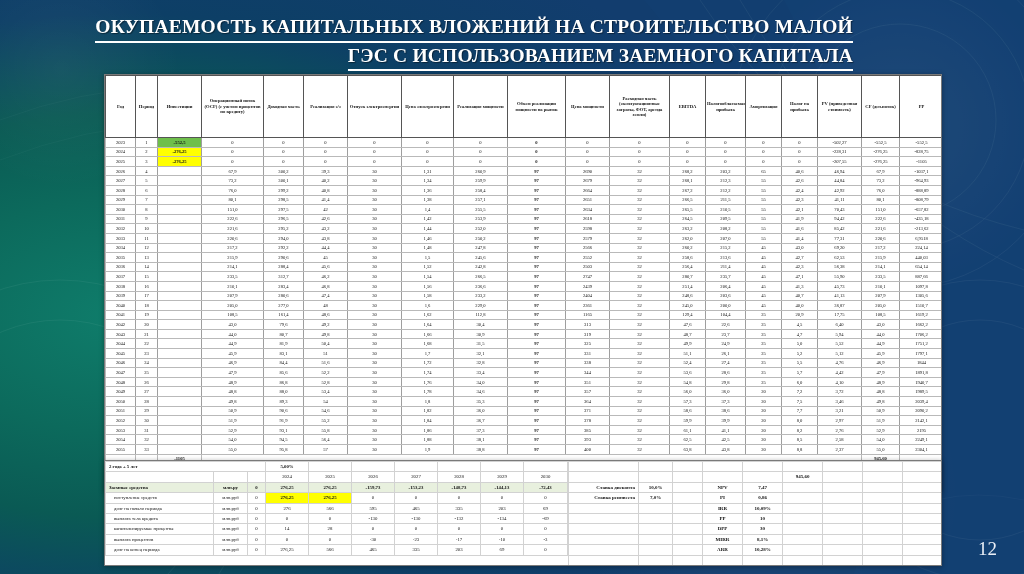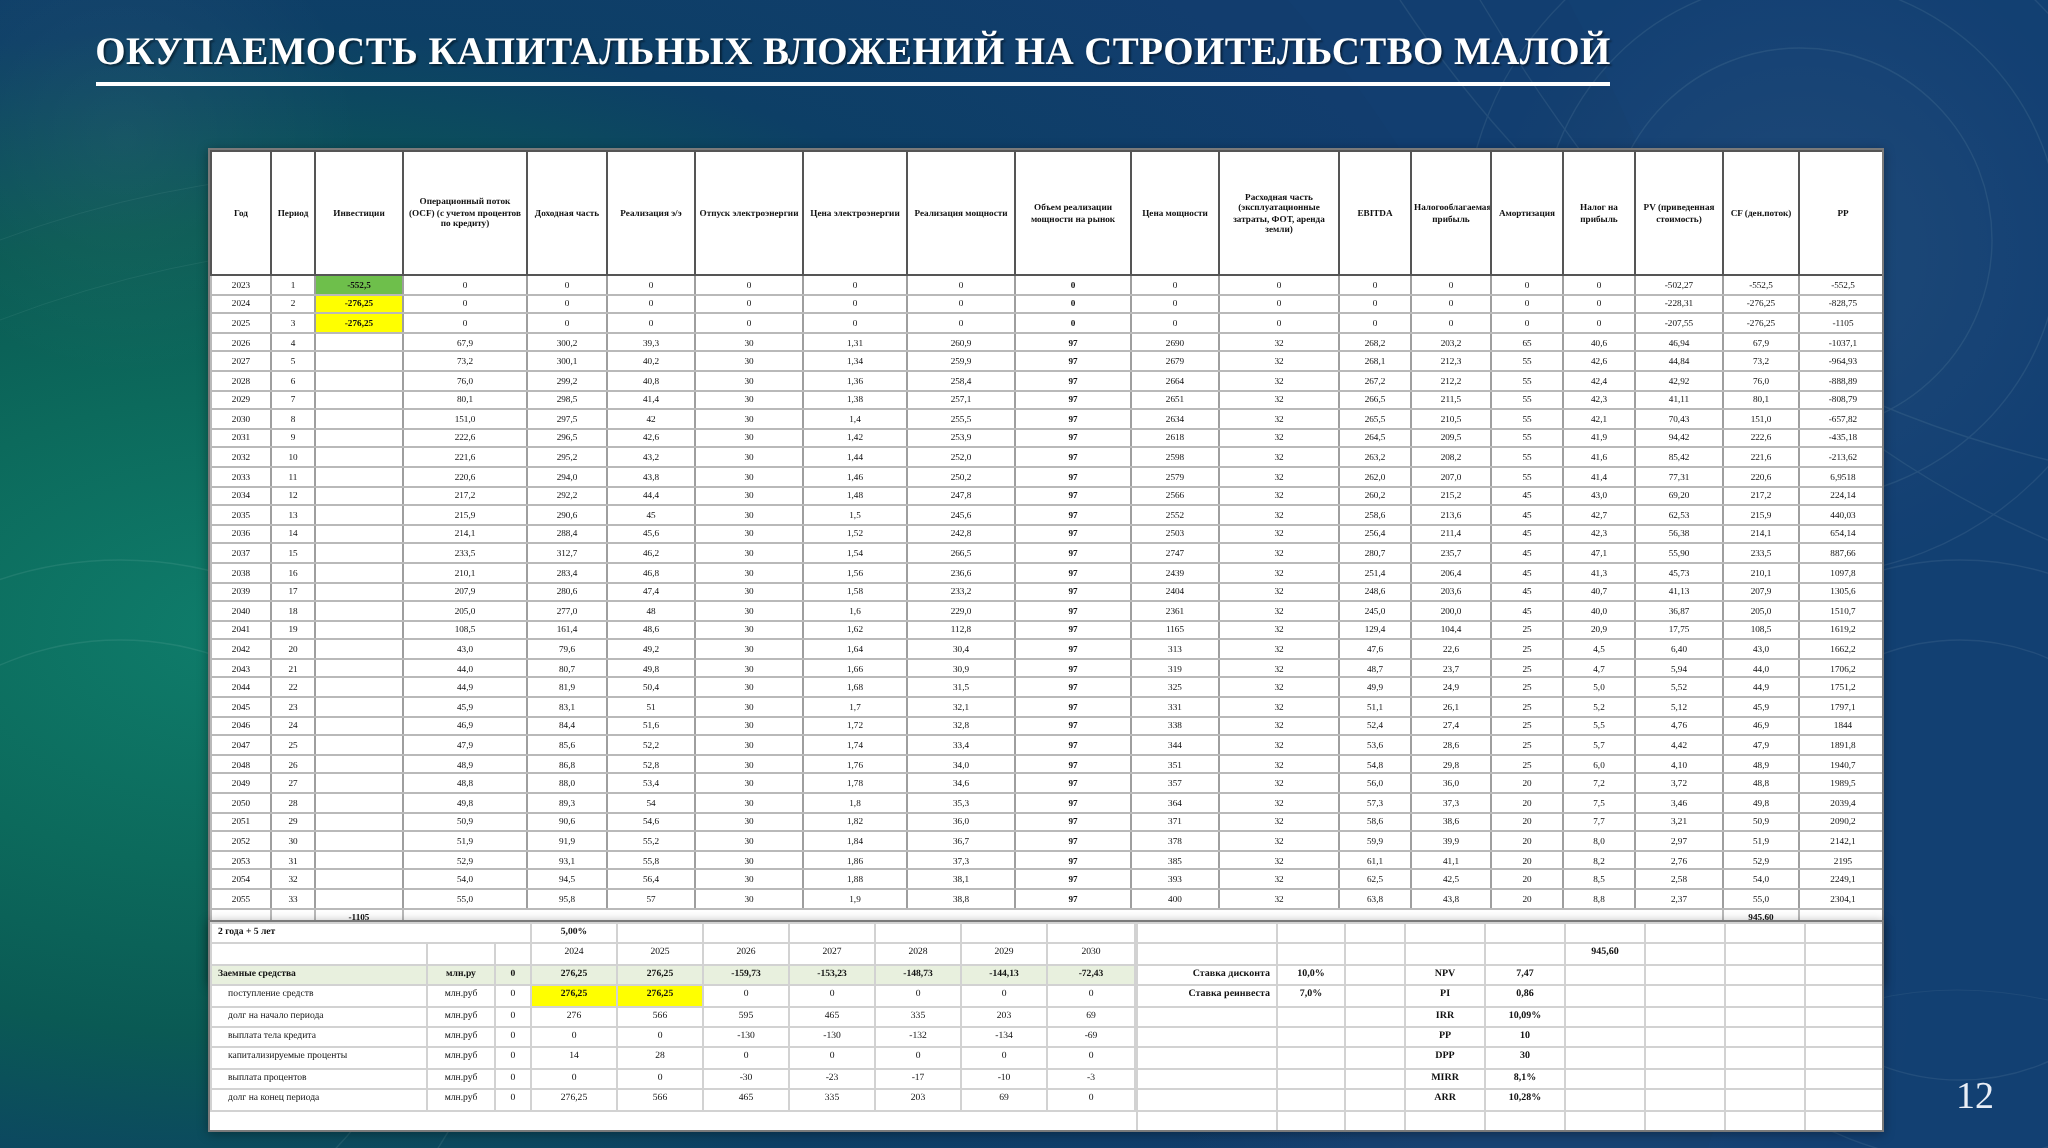--- a/index.html
+++ b/index.html
@@ -27,21 +27,21 @@
   }
   .rings { position:absolute; inset:0; opacity:.19; }
   .swoosh {
     position:absolute; right:-60px; top:0; width:560px; height:574px;
     opacity:.2;
   }
 
   
   .title-wrap {
     position: absolute; top: 14px; left: 0; width: 853px;
-    text-align: center; z-index: 6;
+    text-align: right; z-index: 6;
   }
   .title-line {
     display: inline-block;
     font-family: "Liberation Serif", serif;
     font-weight: bold;
     font-size: 19.5px;
     letter-spacing: .2px;
     color: #ffffff;
     text-shadow: 1px 1px 1px rgba(0,0,0,.45);
     border-bottom: 2px solid #ffffff;
@@ -177,20 +177,21 @@
   </g>
 </svg>
 
 <svg class="swoosh" viewBox="0 0 560 574" preserveAspectRatio="none">
   <path d="M120 0 C 250 150 300 330 200 574 L560 574 L560 0 Z" fill="#17508a" opacity="0.35"></path>
   <path d="M260 0 C 350 170 400 360 330 574 L560 574 L560 0 Z" fill="#1d5fa0" opacity="0.3"></path>
 </svg>
 
 <div class="title-wrap">
   <div class="title-line">ОКУПАЕМОСТЬ КАПИТАЛЬНЫХ ВЛОЖЕНИЙ НА СТРОИТЕЛЬСТВО МАЛОЙ</div><br>
+  <div class="title-line">ГЭС С ИСПОЛЬЗОВАНИЕМ ЗАЕМНОГО КАПИТАЛА</div>
 </div>
 
 <div class="sheet">
   <table class="grid main">
     <colgroup>
       <col style="width:30px">
         <col style="width:22px">
         <col style="width:44px">
         <col style="width:62px">
       <col style="width:40px">

